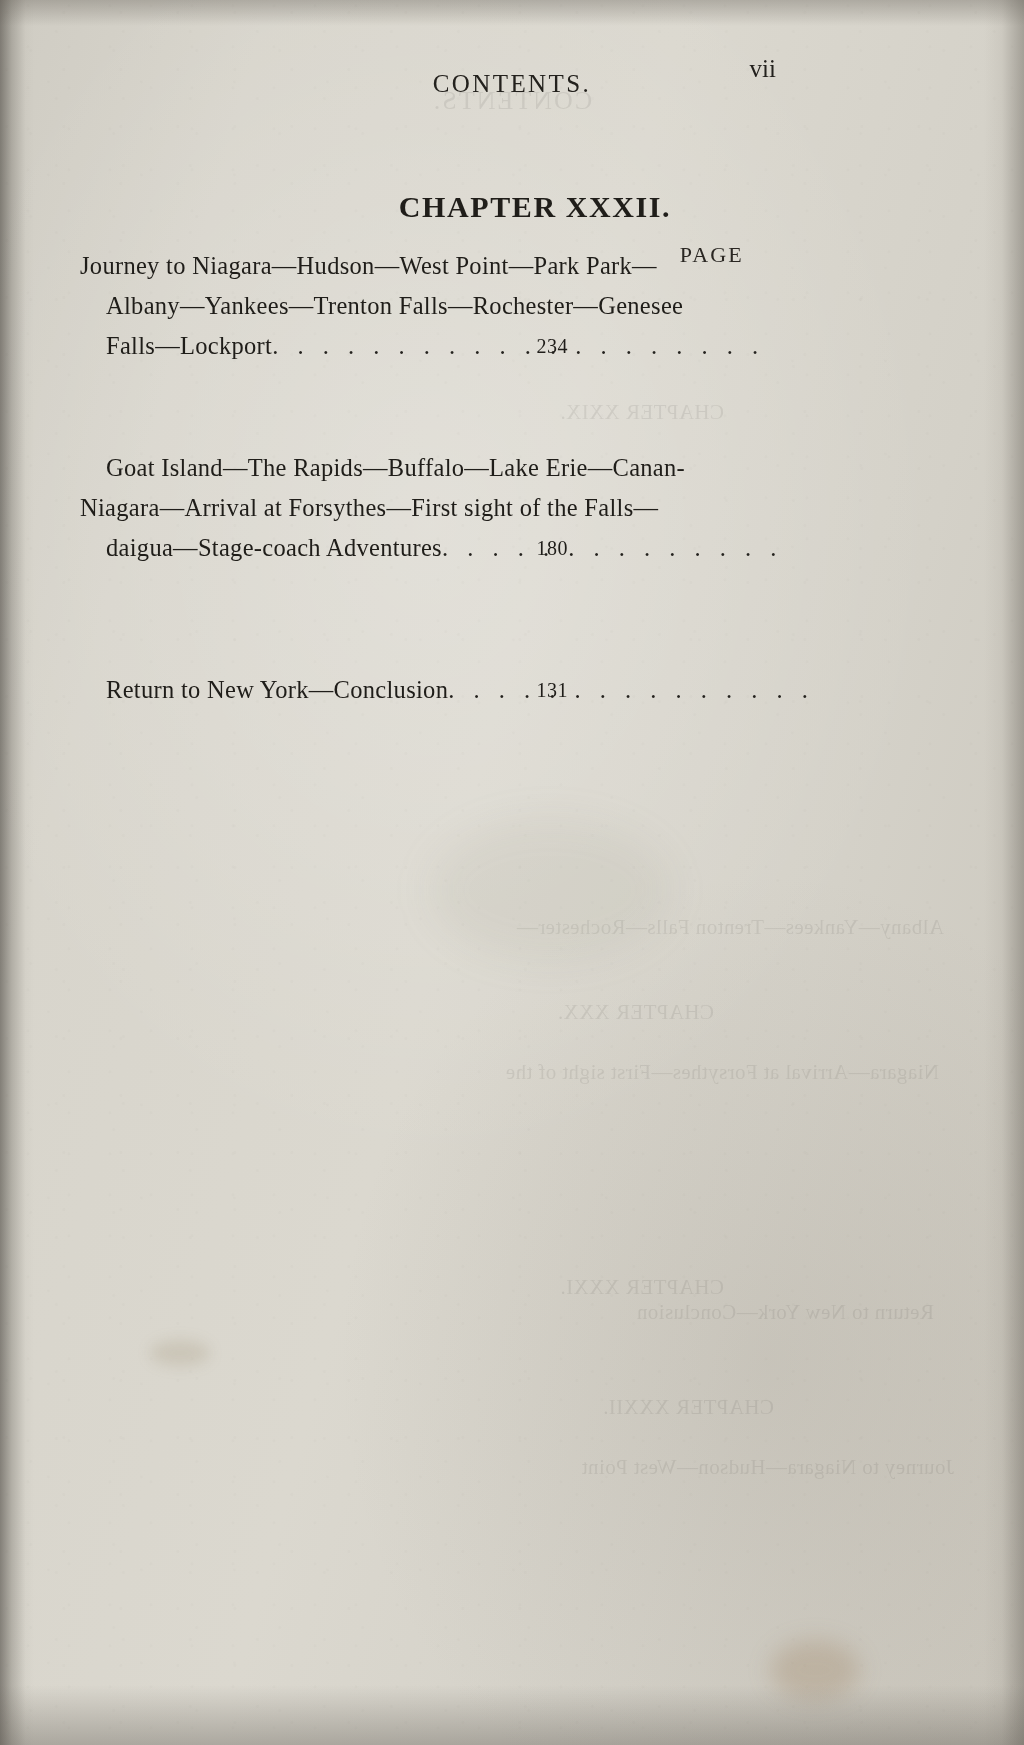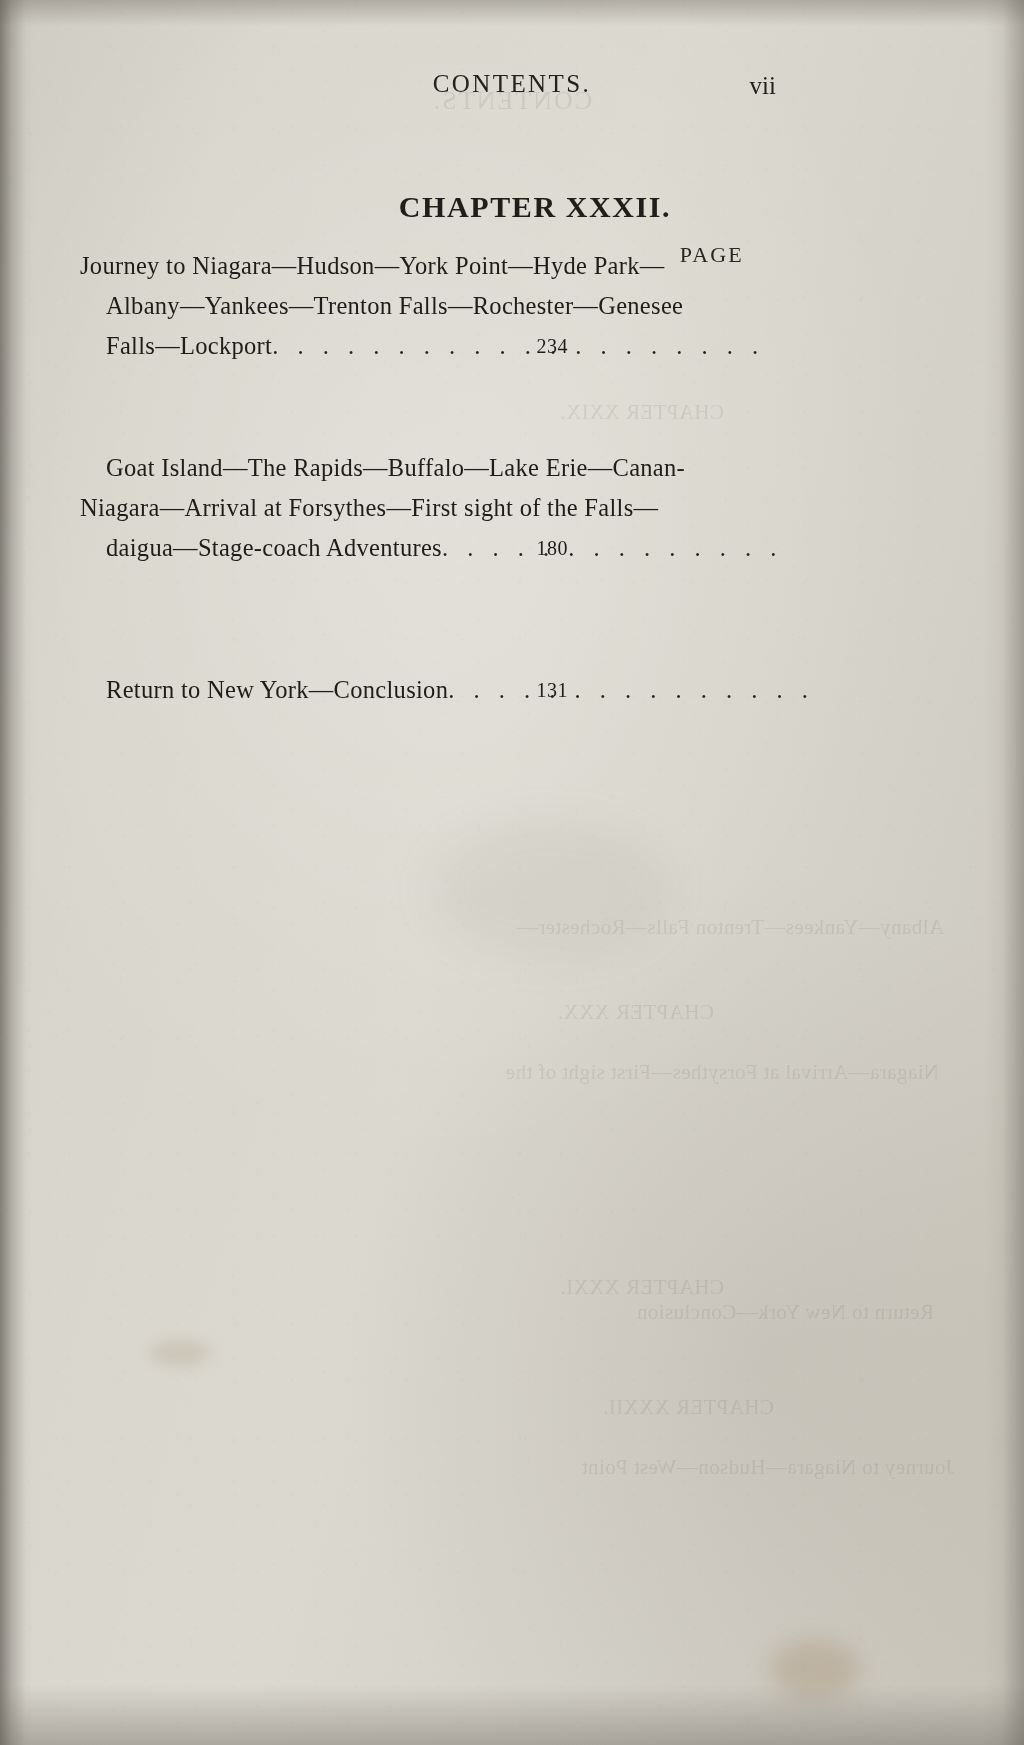--- a/index.html
+++ b/index.html
@@ -105,21 +105,21 @@
     top: 70px;
     left: 0;
     width: 1024px;
     text-align: center;
     font-size: 25px;
     letter-spacing: 2.4px;
     color: #23211d;
   }
   .folio {
     position: absolute;
-    top: 72px;
+    top: 55px;
     right: 248px;
     font-size: 25px;
     color: #23211d;
   }
 
   .chapter-block {
     position: absolute;
     left: 40px;
     width: 944px;
   }
@@ -191,21 +191,21 @@
 
   <div id="content">
 
     <div class="running-head">CONTENTS.</div>
     <div class="folio">vii</div>
 
     <div class="chapter-block" style="top:190px;">
       <h2 class="chapter-title">CHAPTER XXXII.</h2>
       <div class="page-word" style="top:52px;">PAGE</div>
       <div class="entry" style="margin-top:22px;">
-        <span class="ln">Journey to  Niagara—Hudson—York Point—Hyde Park—</span>
+        <span class="ln">Journey to  Niagara—Hudson—West Point—Park Park—</span>
         <span class="ln indent">Albany—Yankees—Trenton  Falls—Rochester—Genesee</span>
         <span class="ln indent row">
           <span>Falls—Lockport</span><span class="leaders">. . . . . . . . . . . . . . . . . . . .</span>
           <span class="pagenum">234</span>
         </span>
       </div>
     </div>
 
     <div class="chapter-block" style="top:418px;">
       <div class="entry" style="margin-top:30px;">

